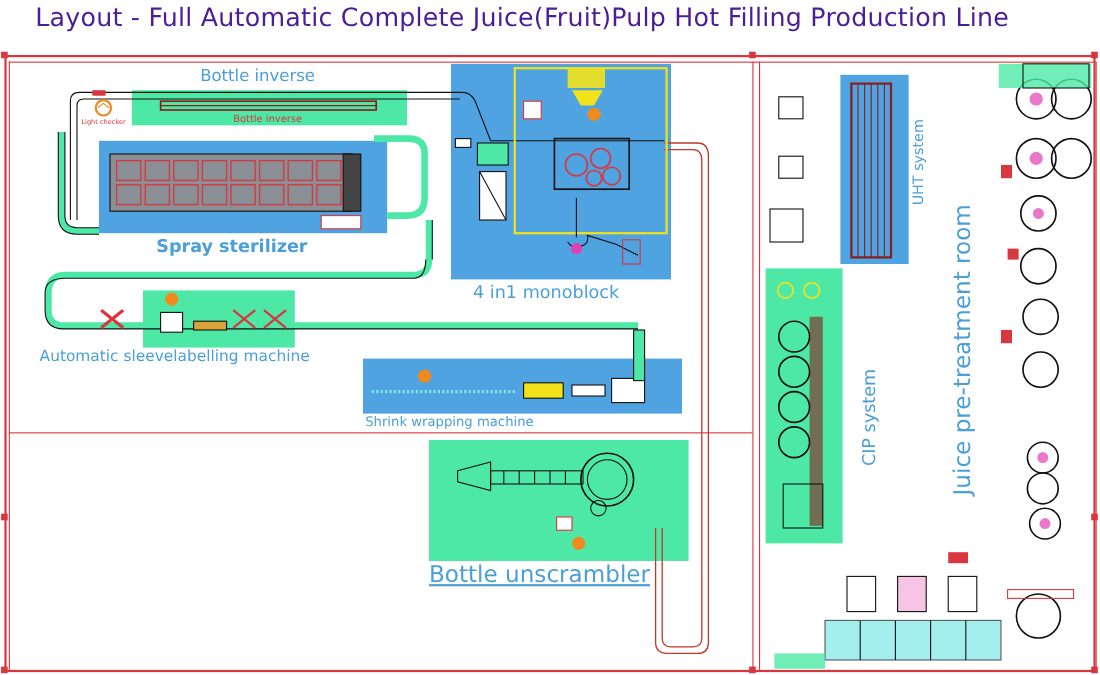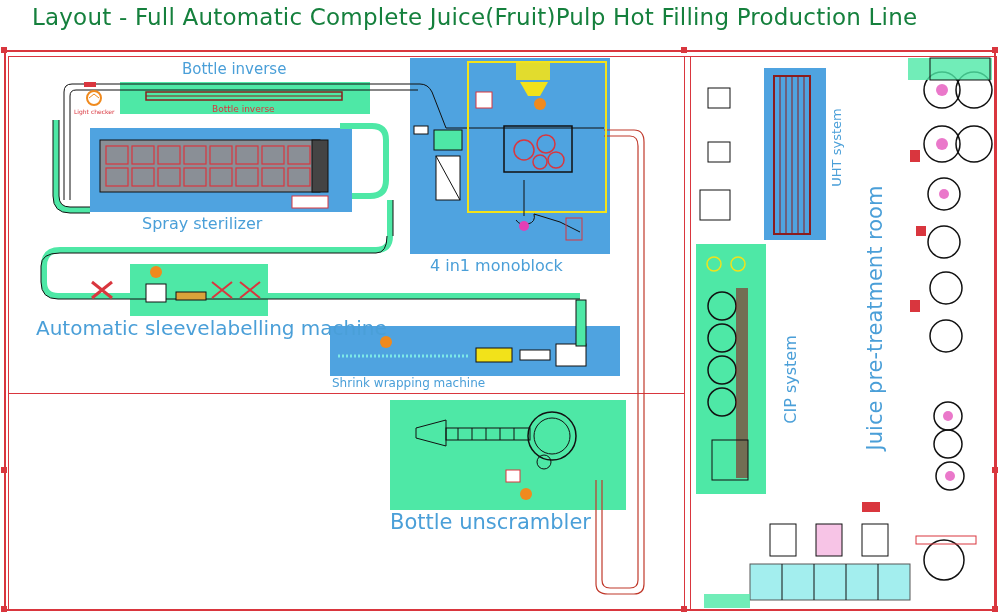--- a/index.html
+++ b/index.html
@@ -1,17 +1,17 @@
 <!DOCTYPE html>
 <html><head>
 <meta charset="utf-8">
 <style>
   html,body{margin:0;padding:0;background:#fff;}
   body{width:1000px;height:614px;position:relative;overflow:hidden;font-family:"DejaVu Sans","Liberation Sans",sans-serif;}
-  .title{position:absolute;left:0;top:4px;width:976px;text-align:left;padding-left:32px;box-sizing:border-box;font-size:23px;color:#15803d;letter-spacing:0.2px;white-space:nowrap;}
+  .title{position:absolute;left:0;top:4px;width:976px;text-align:left;padding-left:32px;box-sizing:border-box;font-size:23px;color:#4c1d95;letter-spacing:0.2px;white-space:nowrap;}
   .lbl{position:absolute;color:#4a9fd8;white-space:nowrap;}
   .panel-green{position:absolute;background:#4ee8a6;}
   .panel-blue{position:absolute;background:#4fa3e0;}
   .hline{position:absolute;height:0;border-top:2px solid #d9363e;}
   .vline{position:absolute;width:0;border-left:2px solid #d9363e;}
   .pin{position:absolute;width:6px;height:6px;background:#d9363e;}
   svg{position:absolute;left:0;top:0;}
 </style>
 </head>
 <body>
@@ -231,20 +231,20 @@
     <rect x="770" y="524" width="26" height="32" fill="#fff" stroke="#111"></rect>
     <rect x="816" y="524" width="26" height="32" fill="#f7c4e6" stroke="#111"></rect>
     <rect x="862" y="524" width="26" height="32" fill="#fff" stroke="#111"></rect>
     <rect x="916" y="536" width="60" height="8" fill="none" stroke="#d9363e"></rect>
   </g>
 </svg>
 
 <div class="lbl" style="left:182px;top:60px;font-size:15px;">Bottle inverse</div>
 <div class="lbl" style="left:212px;top:104px;font-size:9px;color:#d9363e;">Bottle inverse</div>
 <div class="lbl" style="left:74px;top:108px;font-size:6px;color:#d9363e;">Light checker</div>
-<div class="lbl" style="left:142px;top:214px;font-size:16px;">Spray sterilizer</div>
+<div class="lbl" style="left:142px;top:214px;font-size:16px;font-weight:bold;">Spray sterilizer</div>
 <div class="lbl" style="left:430px;top:256px;font-size:16px;text-align:right;">4 in1 monoblock</div>
-<div class="lbl" style="left:36px;top:316px;font-size:20px;">Automatic sleevelabelling machine</div>
+<div class="lbl" style="left:36px;top:316px;font-size:14px;">Automatic sleevelabelling machine</div>
 <div class="lbl" style="left:332px;top:376px;font-size:12px;">Shrink wrapping machine</div>
-<div class="lbl" style="left:390px;top:510px;font-size:21px;">Bottle unscrambler</div>
+<div class="lbl" style="left:390px;top:510px;font-size:21px;text-decoration:underline;">Bottle unscrambler</div>
 <div class="lbl" style="left:798px;top:140px;font-size:13px;transform:rotate(-90deg);transform-origin:center;width:100px;text-align:center;margin-left:-12px;">UHT system</div>
 <div class="lbl" style="left:730px;top:370px;font-size:16px;transform:rotate(-90deg);transform-origin:center;width:120px;text-align:center;">CIP system</div>
 <div class="lbl" style="left:740px;top:306px;font-size:21px;transform:rotate(-90deg);transform-origin:center;width:270px;text-align:center;">Juice pre-treatment room</div>
 
 </body></html>

